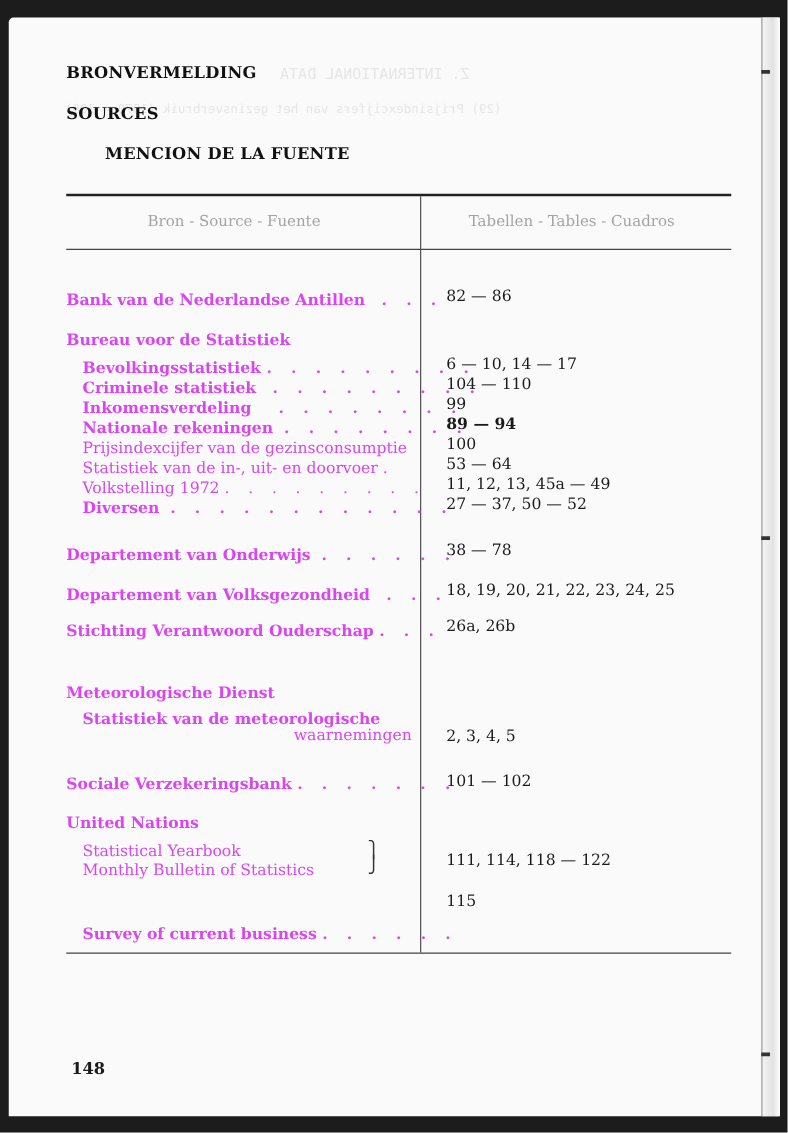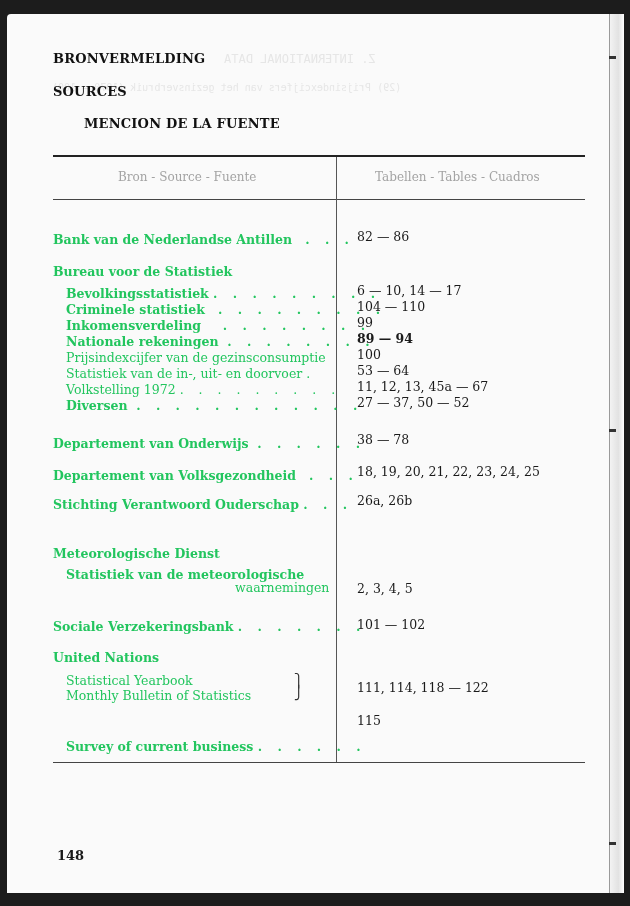--- a/index.html
+++ b/index.html
@@ -22,21 +22,21 @@
     .heading {
       position: absolute; left: 53px; font-weight: bold; font-size: 13px;
       letter-spacing: 0.2px; color: #111;
     }
     .rule { position: absolute; left: 53px; width: 532px; background: #222; }
     .vdiv { position: absolute; left: 336px; width: 1px; background: #555; }
     .hdr {
       position: absolute; top: 170px; font-size: 12px; color: #a3a3a3;
     }
     .src {
-      position: absolute; font-size: 12.5px; white-space: nowrap; color: #22c55e;
+      position: absolute; font-size: 12.5px; white-space: nowrap; color: #d946ef;
       line-height: 15px;
     }
     .bold { font-weight: bold; }
     .sub { left: 66px; }
     .main { left: 53px; }
     .leader { letter-spacing: 5.5px; }
     .tbl {
       position: absolute; left: 357px; font-size: 12.5px; white-space: nowrap;
       line-height: 15px; color: #1a1a1a;
     }
@@ -103,21 +103,21 @@
 <div class="tbl" style="top:347px;">100</div>
 
 <div class="src sub" style="top:366px;">
   <span>Statistiek van de in-, uit- en doorvoer</span>&nbsp;<span>.</span>
 </div>
 <div class="tbl" style="top:363px;">53 — 64</div>
 
 <div class="src sub" style="top:382px;">
   <span>Volkstelling 1972</span>&nbsp;<span class="leader">. . . . . . . . .</span>
 </div>
-<div class="tbl" style="top:379px;">11, 12, 13, 45a — 67</div>
+<div class="tbl" style="top:379px;">11, 12, 13, 45a — 49</div>
 
 <div class="src sub bold" style="top:398px;">
   <span>Diversen</span>&nbsp;&nbsp;<span class="leader">. . . . . . . . . . . .</span>
 </div>
 <div class="tbl" style="top:395px;">27 — 37, 50 — 52</div>
 
 <div class="src main bold" style="top:436px;">
   <span>Departement van Onderwijs</span>&nbsp;&nbsp;<span class="leader">. . . . . .</span>
 </div>
 <div class="tbl" style="top:432px;">38 — 78</div>

